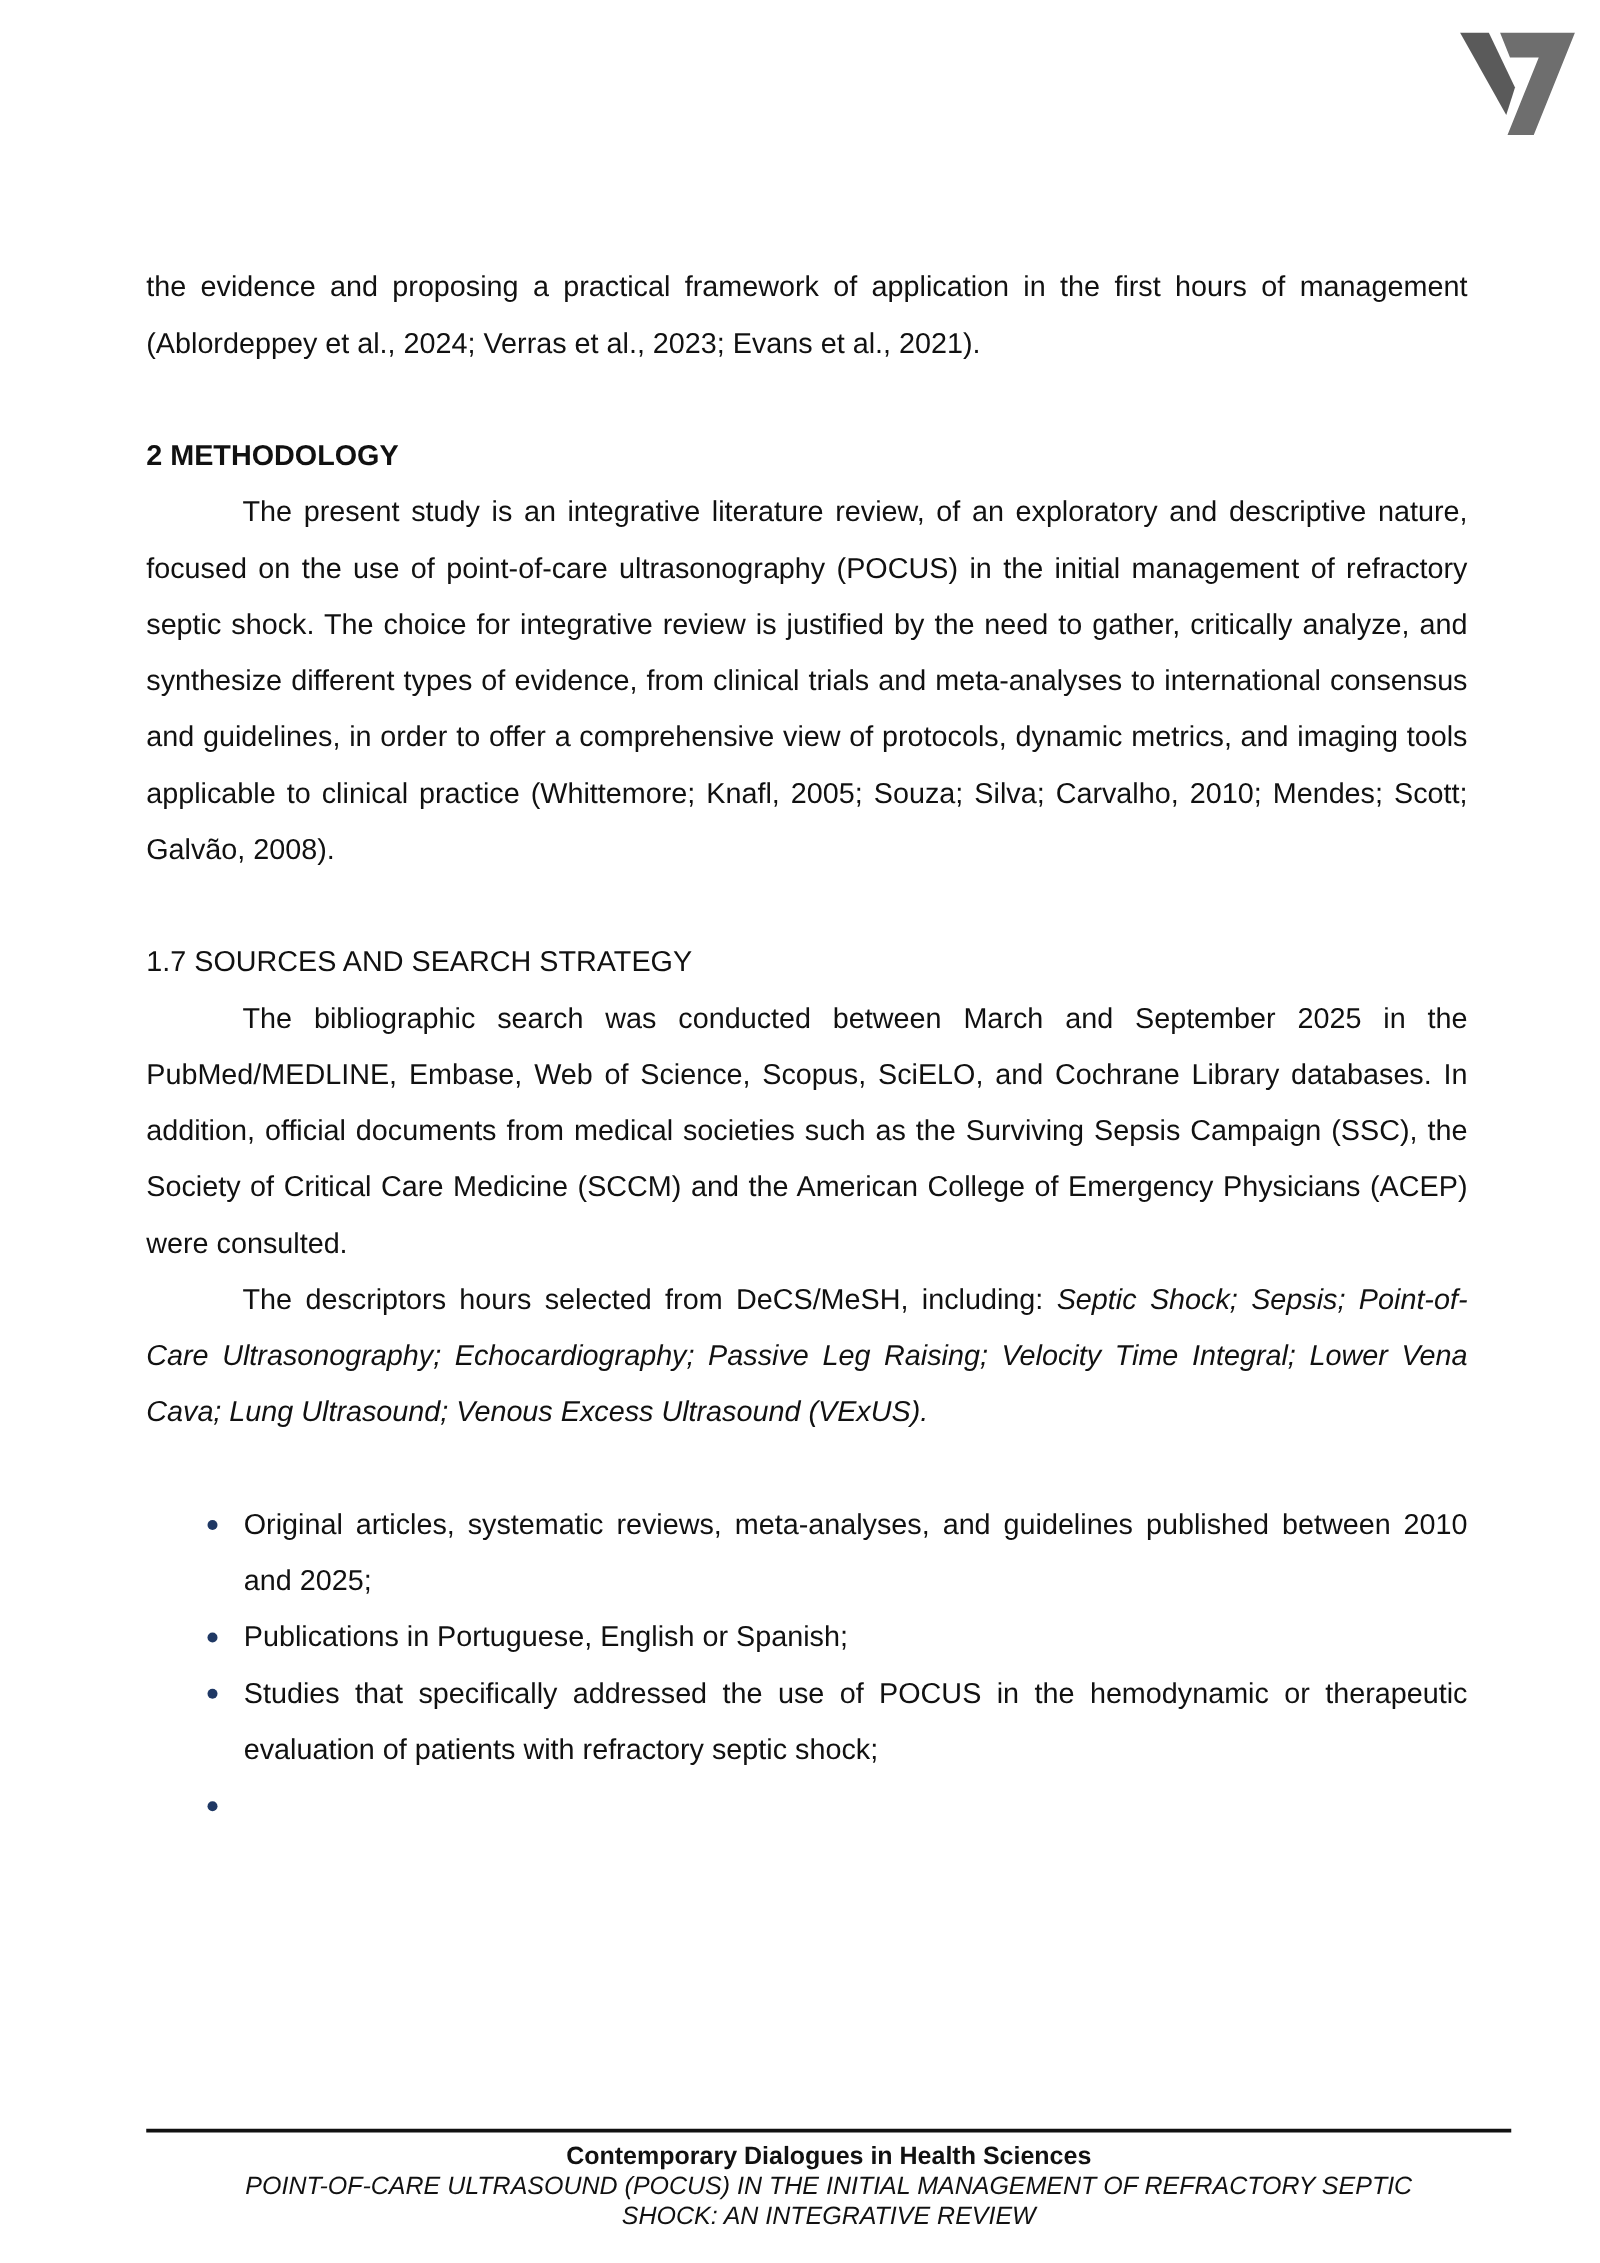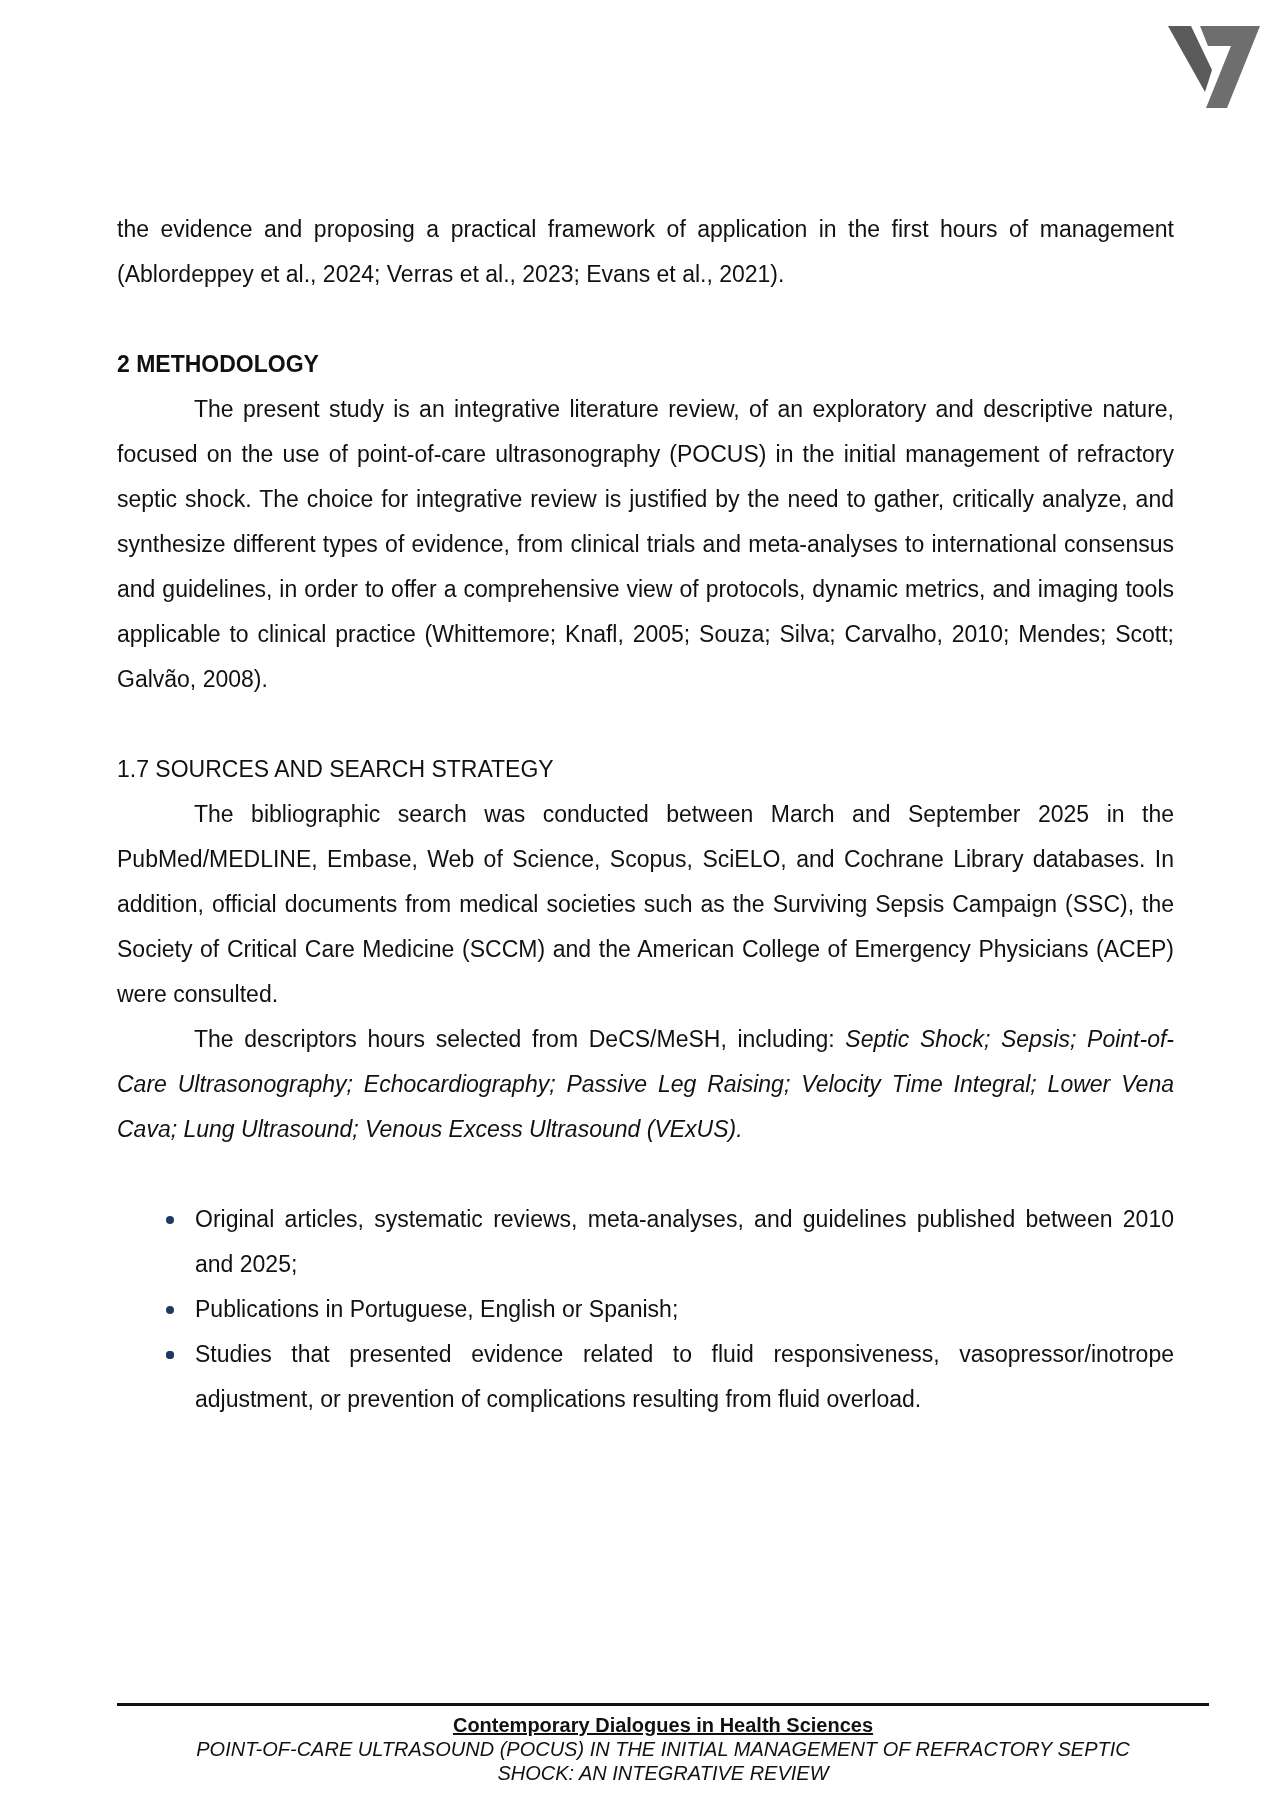--- a/index.html
+++ b/index.html
@@ -24,21 +24,21 @@
     position: absolute; left: -29px; top: 19px; width: 8px; height: 8px;
     border-radius: 50%; background: #1f3864;
   }
   .footer-rule {
     position: absolute; left: 117px; top: 1703px; width: 1092px; height: 3px; background: #111111;
   }
   .footer {
     position: absolute; left: 117px; top: 1713px; width: 1092px; text-align: center;
     font-size: 20px; line-height: 24px; color: #111111;
   }
-  .footer .journal { font-weight: bold; text-decoration: underline; }
+  .footer .journal { font-weight: bold; }
   .footer .article-title { font-style: italic; padding: 0 40px; }
 </style>
 </head>
 <body>
 
 <svg class="logo" viewBox="0 0 92 82">
   <polygon points="0,0 23,0 44,44 37,66" fill="#5a5a5a"></polygon>
   <polygon points="32,0 92,0 59,82 38,82 63,20 40,20" fill="#6e6e6e"></polygon>
 </svg>
 
@@ -56,22 +56,22 @@
     <p class="h-plain">1.7 SOURCES AND SEARCH STRATEGY</p>
     <p class="indent">The bibliographic search was conducted between March and September 2025 in the PubMed/MEDLINE, Embase, Web of Science, Scopus, SciELO, and Cochrane Library databases. In addition, official documents from medical societies such as the Surviving Sepsis Campaign (SSC), the Society of Critical Care Medicine (SCCM) and the American College of Emergency Physicians (ACEP) were consulted.</p>
     <p class="indent"><span>The descriptors hours selected from DeCS/MeSH, including: </span><em>Septic Shock; Sepsis; Point-of-Care Ultrasonography; Echocardiography; Passive Leg Raising; Velocity Time Integral; Lower Vena Cava; Lung Ultrasound; Venous Excess Ultrasound (VExUS).</em></p>
   </section>
   <div class="gap"></div>
 
   <section>
     <ul class="criteria">
       <li><span class="bullet" style="background: rgb(31, 56, 100);"></span><span>Original articles, systematic reviews, meta-analyses, and guidelines published between 2010 and 2025;</span></li>
       <li><span class="bullet" style="background: rgb(31, 56, 100);"></span><span>Publications in Portuguese, English or Spanish;</span></li>
+      <li><span class="bullet" style="background: rgb(31, 56, 100);"></span><span>Studies that specifically addressed the use of POCUS in the hemodynamic or therapeutic evaluation of patients with refractory septic shock;</span></li>
       <li><span class="bullet" style="background: rgb(31, 56, 100);"></span></li>
-      <li><span class="bullet" style="background: rgb(31, 56, 100);"></span><span>Studies that presented evidence related to fluid responsiveness, vasopressor/inotrope adjustment, or prevention of complications resulting from fluid overload.</span></li>
     </ul>
   </section>
 </div>
 
 <div class="footer-rule"></div>
 <div class="footer">
   <div class="journal">Contemporary Dialogues in Health Sciences</div>
   <div class="article-title">POINT-OF-CARE ULTRASOUND (POCUS) IN THE INITIAL MANAGEMENT OF REFRACTORY SEPTIC SHOCK: AN INTEGRATIVE REVIEW</div>
 </div>
 

